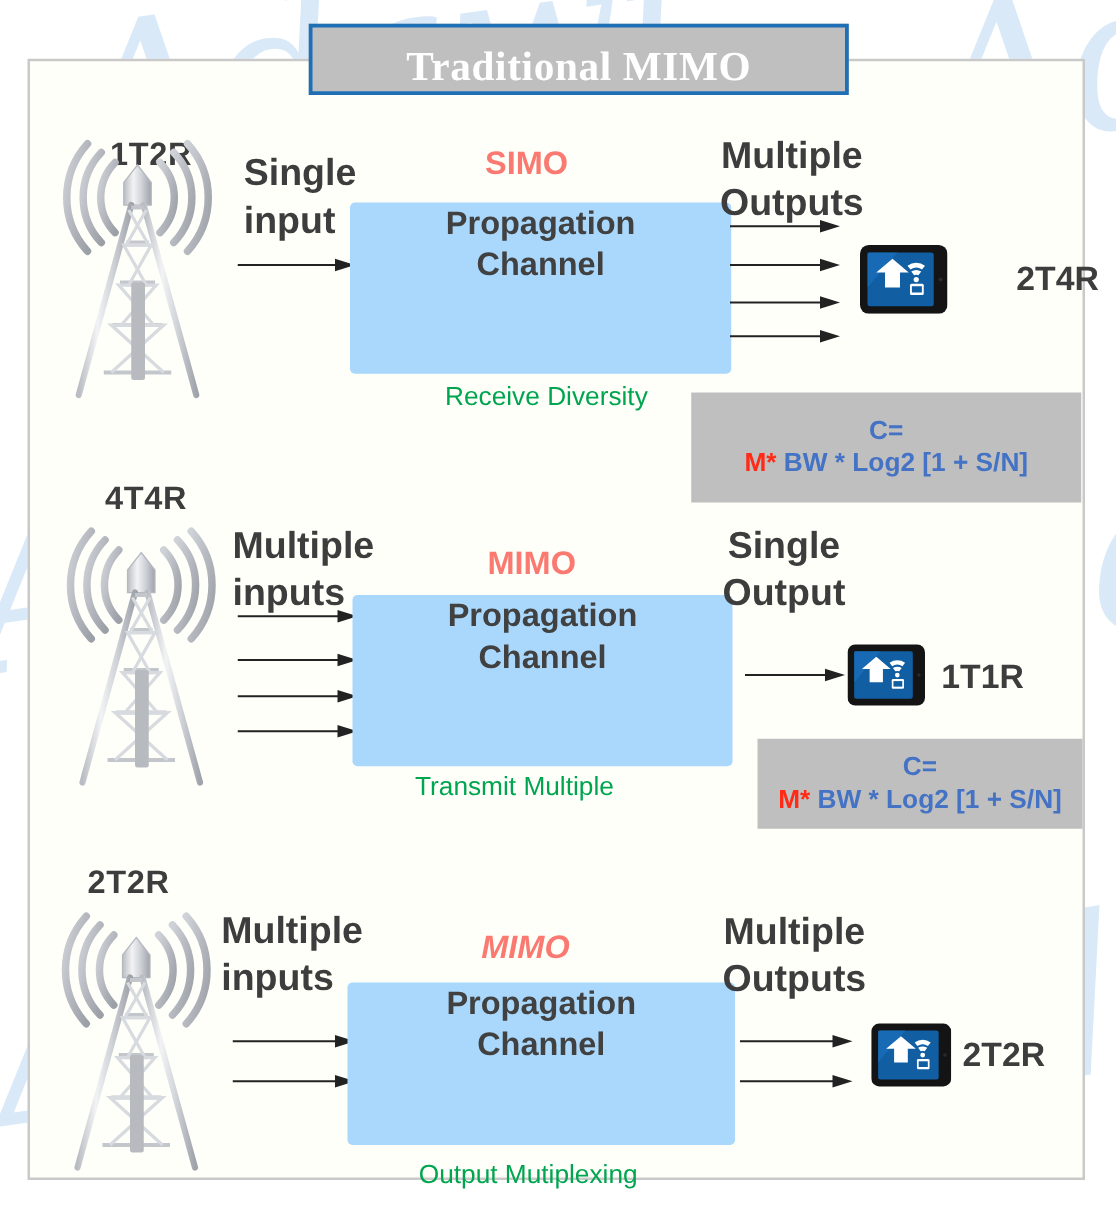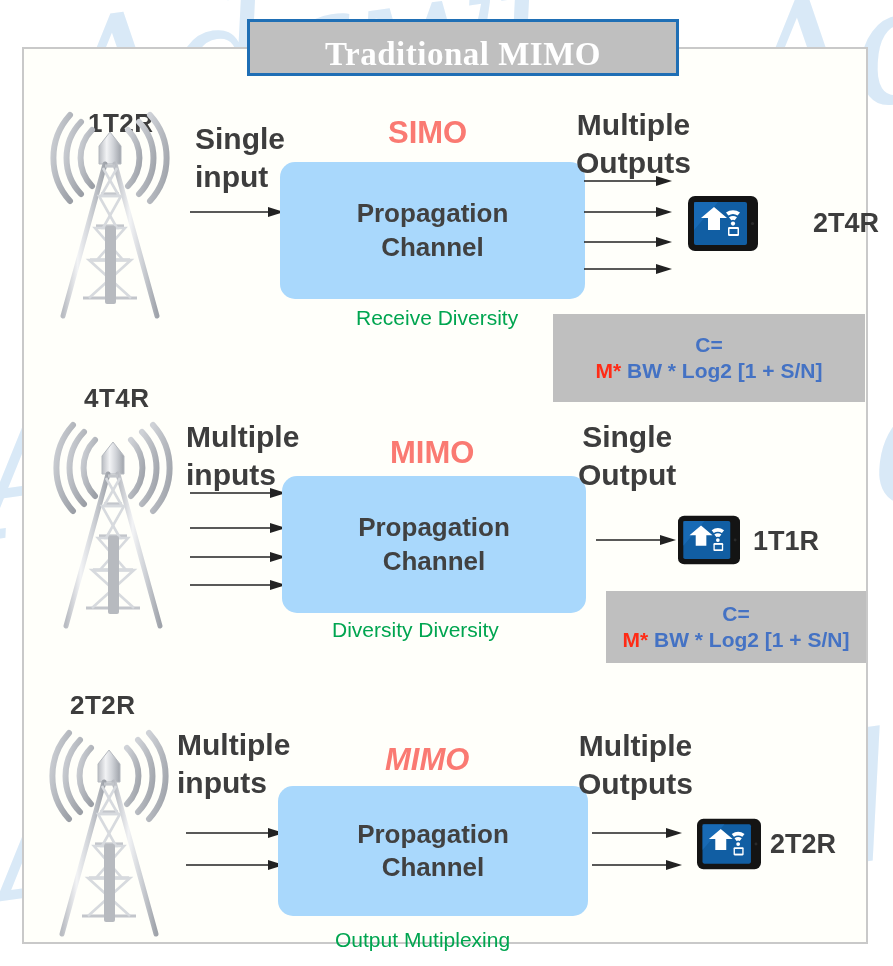--- a/index.html
+++ b/index.html
@@ -64,43 +64,43 @@
     position:absolute;
     font-weight:bold;font-size:26px;color:#3d3d3d;
     letter-spacing:.5px;
     white-space:nowrap;
   }
 
   
   .chan{
     position:absolute;
     background:#a9d8fc;
-    border-radius:15px;
+    border-radius:4px;
     display:flex;flex-direction:column;
-    align-items:center;justify-content:center;
+    align-items:center;justify-content:flex-start;
     box-sizing:border-box;
   }
   .chan-line{
     font-weight:bold;font-size:26px;color:#414141;
     line-height:1.28;
     white-space:nowrap;
   }
 
   
   .io-label{
     position:absolute;
     font-weight:bold;font-size:30px;color:#3d3d3d;
     line-height:1.28;
     white-space:nowrap;
   }
   .io-label.center{text-align:center;}
 
   .mode-label{
     position:absolute;
-    font-weight:bold;font-size:31px;color:#fa7a72;
+    font-weight:bold;font-size:26px;color:#fa7a72;
     white-space:nowrap;
   }
 
   .cap-label{
     position:absolute;
     font-size:21px;color:#00a550;
     white-space:nowrap;
   }
 
   
@@ -330,21 +330,21 @@
         </svg>
     </div>
 
     <div class="mode-label" style="left:390px;top:435px;">MIMO</div>
 
     <div class="chan" style="left:282px;top:476px;width:304px;height:137px;">
       <div class="chan-line">Propagation</div>
       <div class="chan-line">Channel</div>
     </div>
 
-    <div class="cap-label" style="left:332px;top:618px;">Diversity Diversity</div>
+    <div class="cap-label" style="left:332px;top:618px;">Transmit Multiple</div>
 
     <div class="io-label center" style="left:578px;top:418px;">
       <span>Single</span><br>
       <span>Output</span>
     </div>
 
     <div class="arrow" style="left:596px;top:534px;">
       <svg width="82" height="12" viewBox="0 0 82 12">
           <path d="M0 6 L66 6" stroke="#222" stroke-width="1.7"></path>
           <path d="M64 1 L80 6 L64 11 Z" fill="#222"></path>

